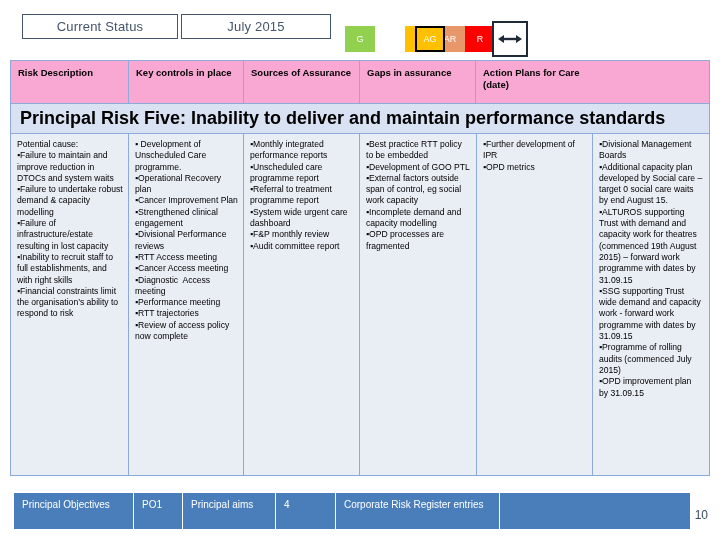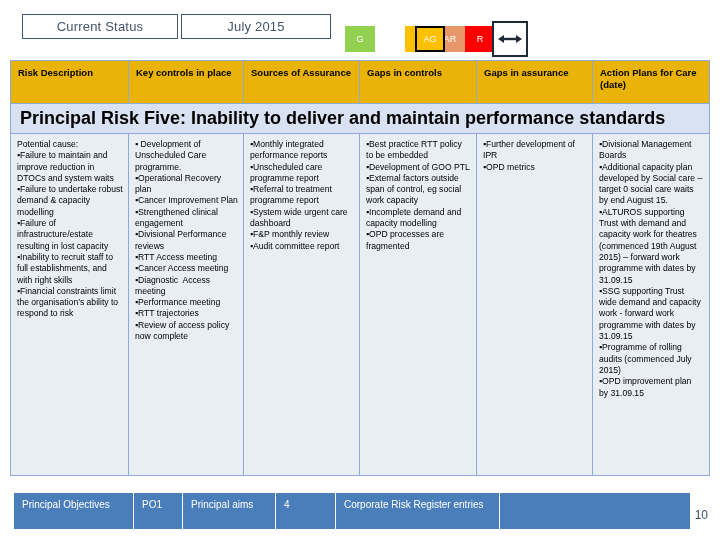--- a/index.html
+++ b/index.html
@@ -64,21 +64,21 @@
   #arrow-box svg { display:block; }
 
   
   .table {
     position: absolute;
     left: 10px; top: 60px;
     width: 700px;
   }
   .thead {
     display: flex;
-    background: #eab308;
+    background: #f9a8d4;
     border: 1px solid #8EAADB;
     height: 44px;
   }
   .th {
     border-right: 1px solid #8EAADB;
     padding: 6px 6px 0 7px;
     font-size: 9.5px;
     color: #000000;
     font-weight: bold;
     line-height: 11.5px;
@@ -194,21 +194,20 @@
 
     <div class="tbox" id="owner-box">OWNER: LH</div>
   </div>
 
   <div class="table">
 
     <div class="thead">
       <div class="th c1" style="white-space: pre-wrap;">Risk Description</div>
       <div class="th c2" style="white-space: pre-wrap;">Key controls in place</div>
       <div class="th c3" style="white-space: pre-wrap;">Sources of Assurance</div>
-      <div class="th c4" style="white-space: pre-wrap;">Gaps in controls</div>
       <div class="th c5" style="white-space: pre-wrap;">Gaps in assurance</div>
       <div class="th c6" style="white-space: pre-wrap;">Action Plans for Care (date)</div>
     </div>
 
     <div class="title-row">
       <span class="t">Principal Risk Five: Inability to deliver and maintain performance standards</span>
     </div>
 
     <div class="tbody">
       <div class="td c1" style="white-space: pre-wrap;">Potential cause:

